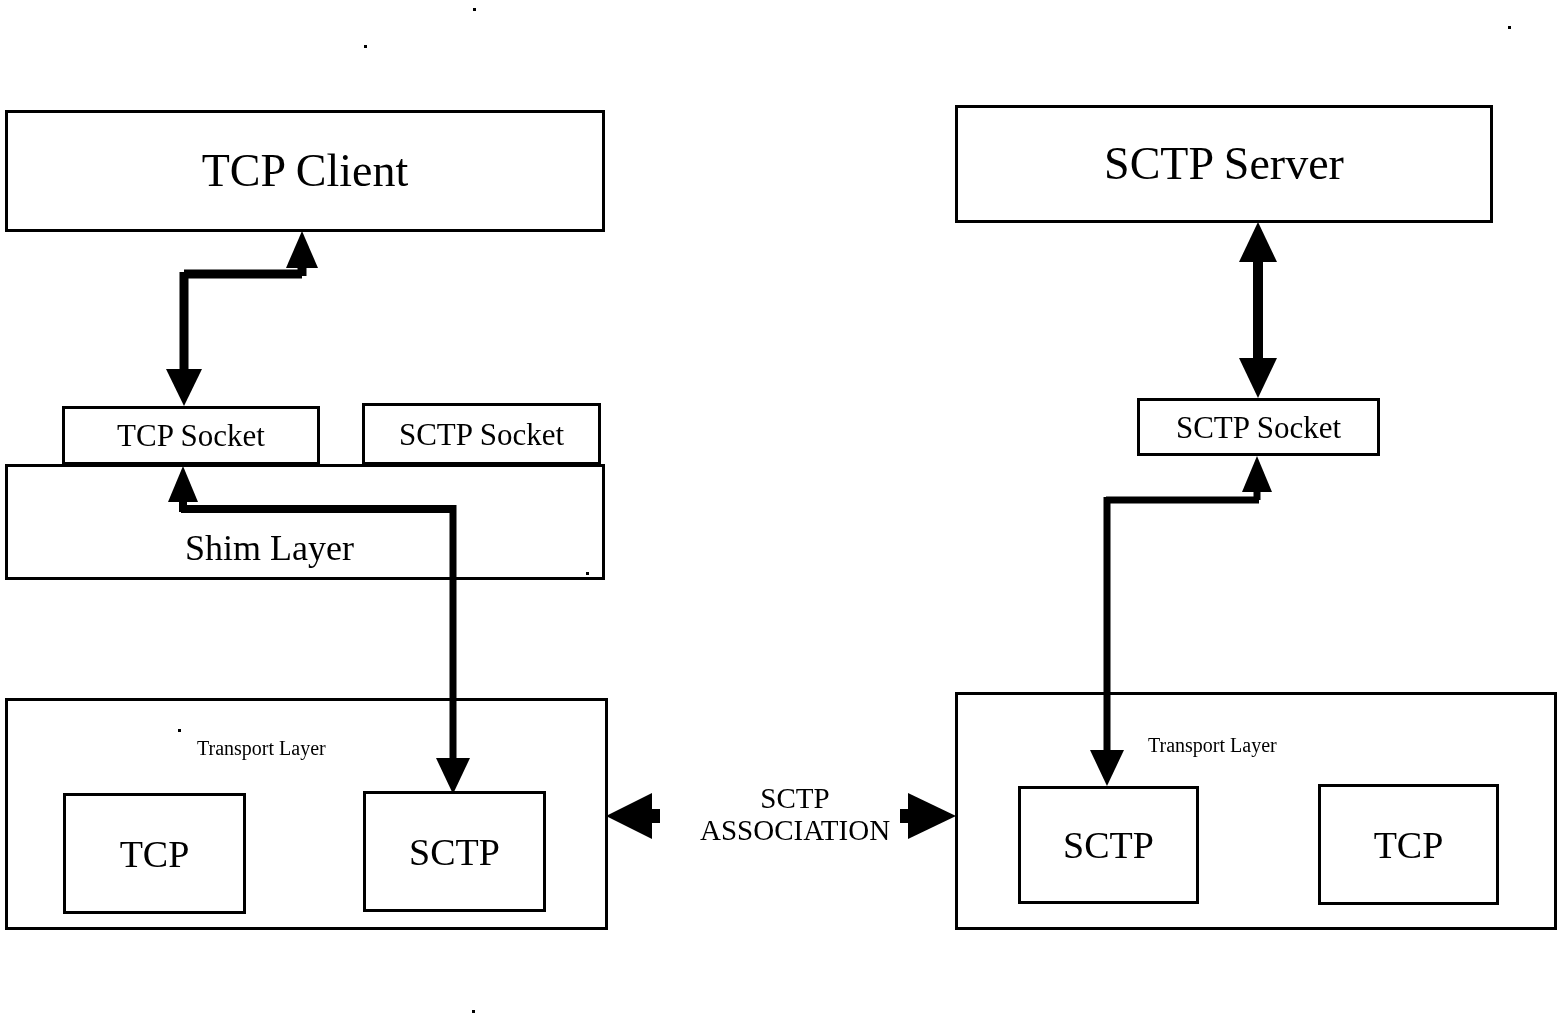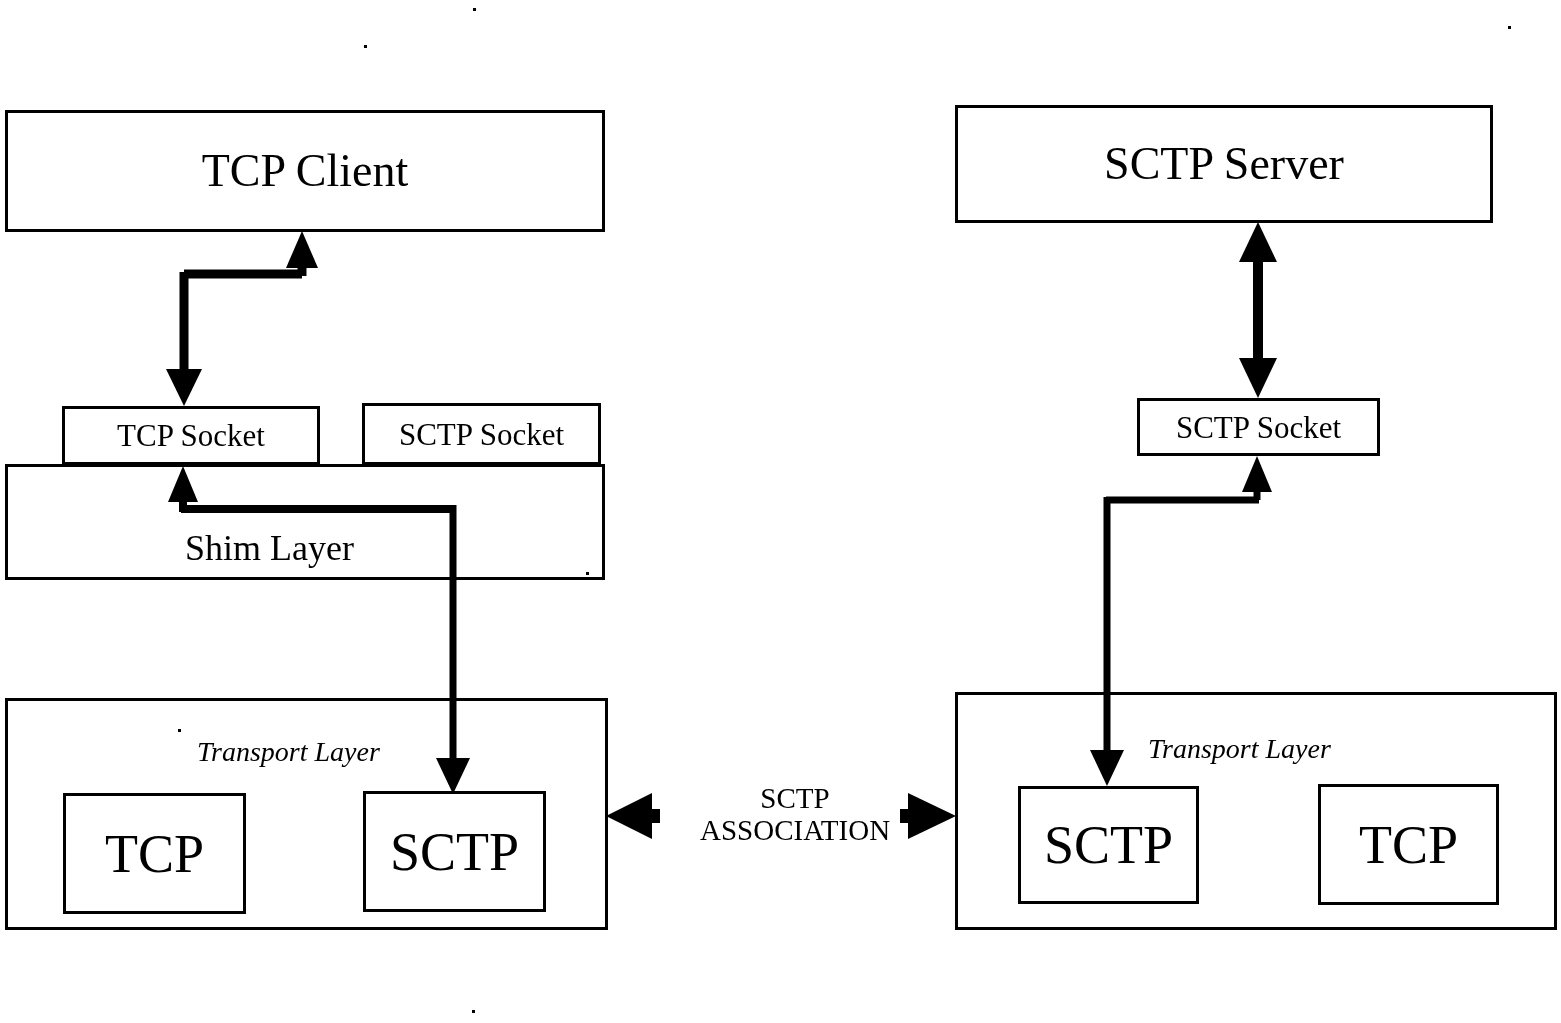--- a/index.html
+++ b/index.html
@@ -34,24 +34,24 @@
     white-space: nowrap;
     line-height: 1;
     color: #000;
   }
   .centered {
     display: flex;
     align-items: center;
     justify-content: center;
   }
   .title-lg { font-size: 46px; }
-  .title-md { font-size: 54px; }
+  .title-md { font-size: 38px; }
   .title-sm { font-size: 31px; }
   .title-shim { font-size: 36px; }
-  .title-tl { font-size: 28px; font-style: italic; }
+  .title-tl { font-size: 20px; }
   .title-assoc { font-size: 29px; text-align: center; line-height: 1.12; }
 
   svg.overlay {
     position: absolute;
     left: 0;
     top: 0;
     width: 1561px;
     height: 1023px;
     pointer-events: none;
   }

